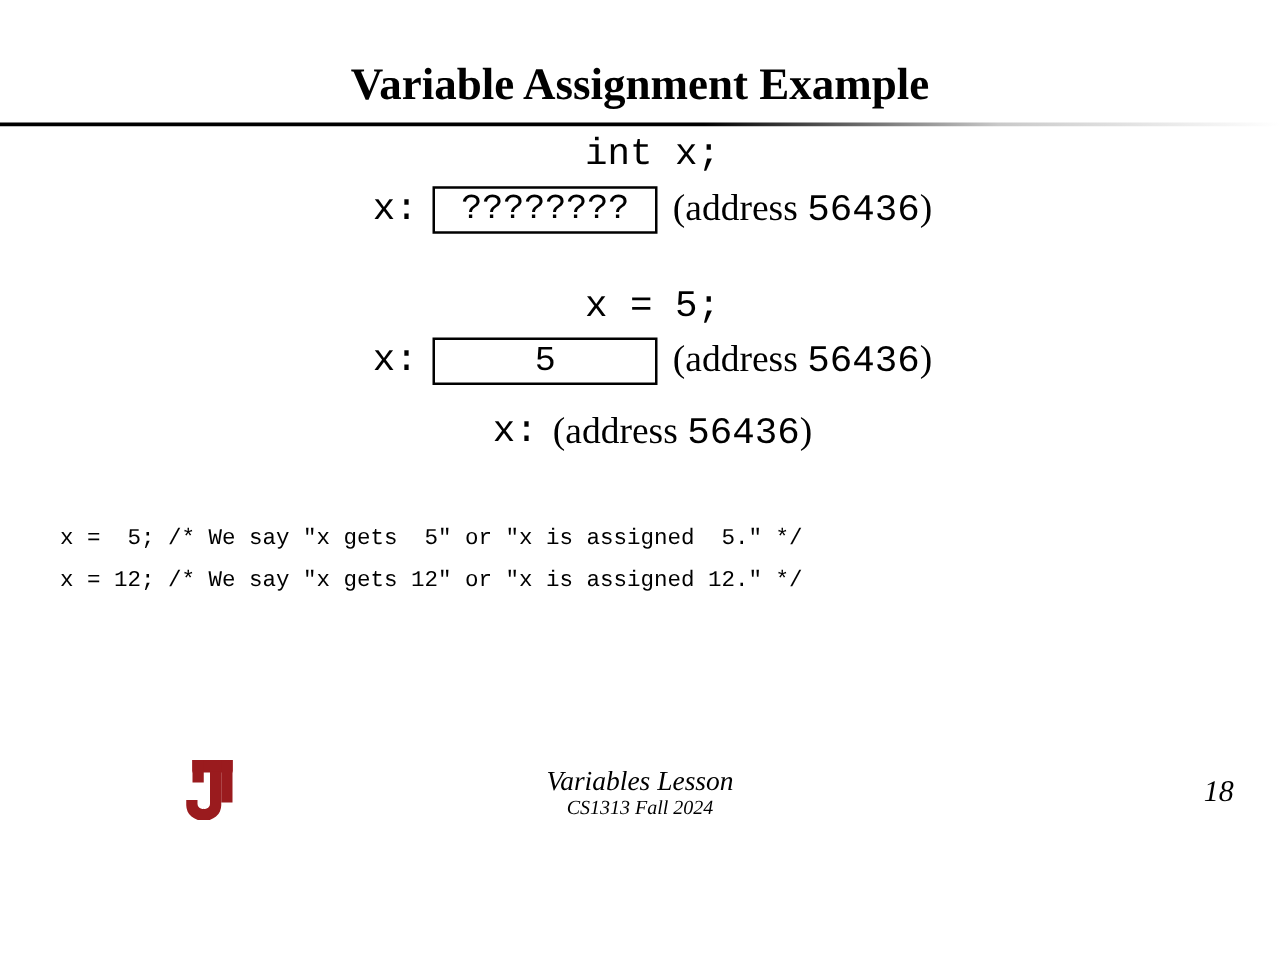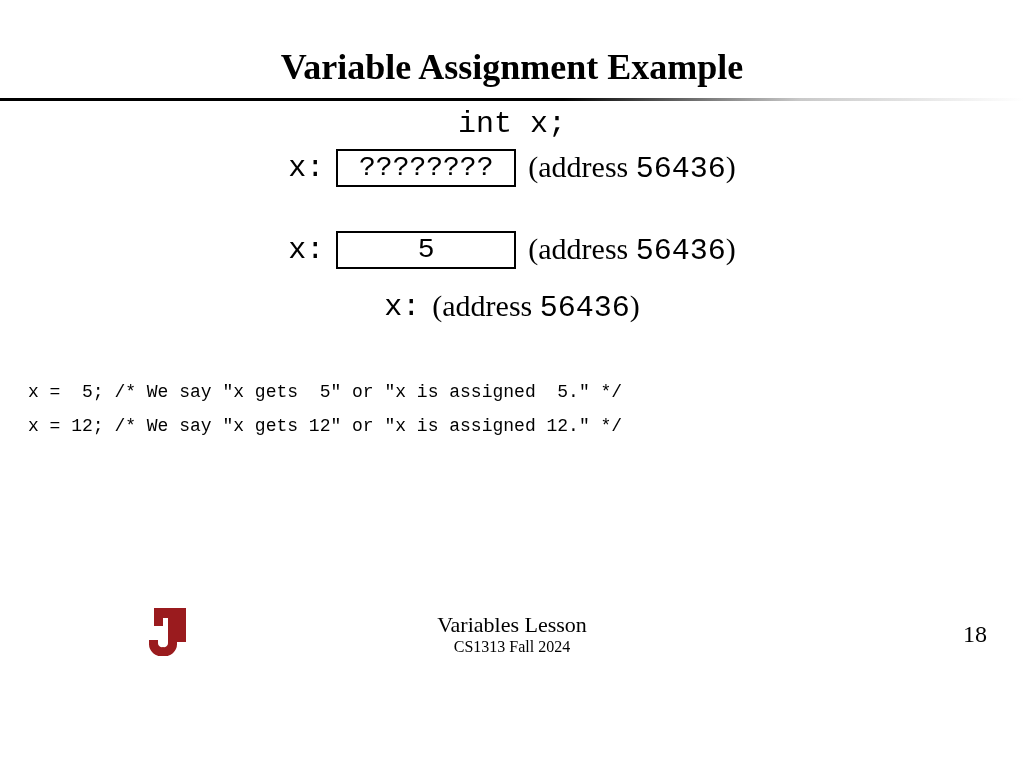--- a/index.html
+++ b/index.html
@@ -29,20 +29,21 @@
     height: 3px;
     width: 100%;
     background: linear-gradient(to right, #000000 0%, #000000 55%, #c9c9c9 78%, #ffffff 100%);
     margin-bottom: 8px;
   }
   .mono {
     font-family: "Courier New", Courier, monospace;
   }
   .content {
     text-align: center;
+    margin-left: 20px;
   }
   .codeline {
     font-size: 30px;
     line-height: 1.05;
   }
   .row {
     display: flex;
     align-items: center;
     justify-content: center;
     gap: 12px;
@@ -75,20 +76,21 @@
     font-family: "Courier New", Courier, monospace;
     white-space: pre;
     line-height: 1.9;
   }
   .footer {
     position: absolute;
     bottom: 28px;
     left: 0;
     width: 100%;
     height: 60px;
+    font-style: italic;
   }
   .footer-center {
     position: absolute;
     left: 0;
     width: 100%;
     text-align: center;
     bottom: 0;
   }
   .footer-center .line1 {
     font-size: 22px;
@@ -124,20 +126,21 @@
     <div class="block1">
       <div class="codeline mono">int x;</div>
       <div class="row rowgap">
         <span class="mono"><span>x</span>:</span>
         <span class="box">????????</span>
         <span>(<span class="addr-label">address</span>&nbsp;<span class="mono">56436</span>)</span>
       </div>
     </div>
 
     <div class="block2">
+      <div class="codeline mono">x = 5;</div>
       <div class="row rowgap">
         <span class="mono"><span>x</span>:</span>
         <span class="box">5</span>
         <span>(<span class="addr-label">address</span>&nbsp;<span class="mono">56436</span>)</span>
       </div>
     </div>
 
     <div class="block3">
       <div class="row rowgap">
         <span class="mono"><span>x</span>:</span>

